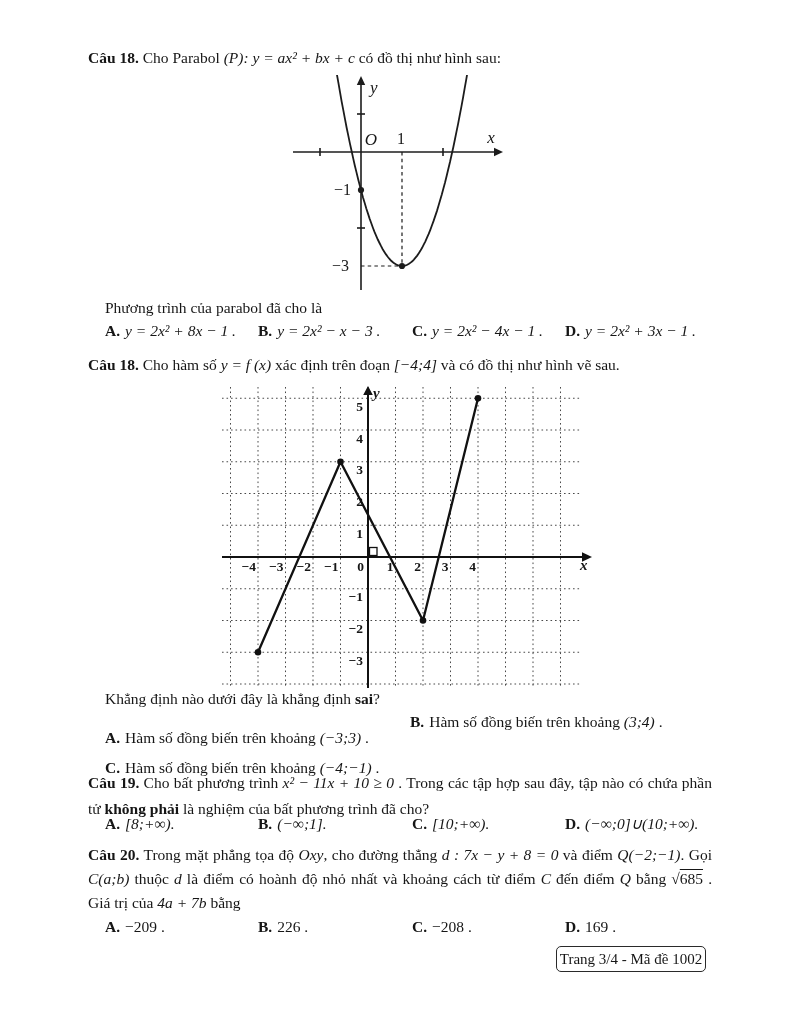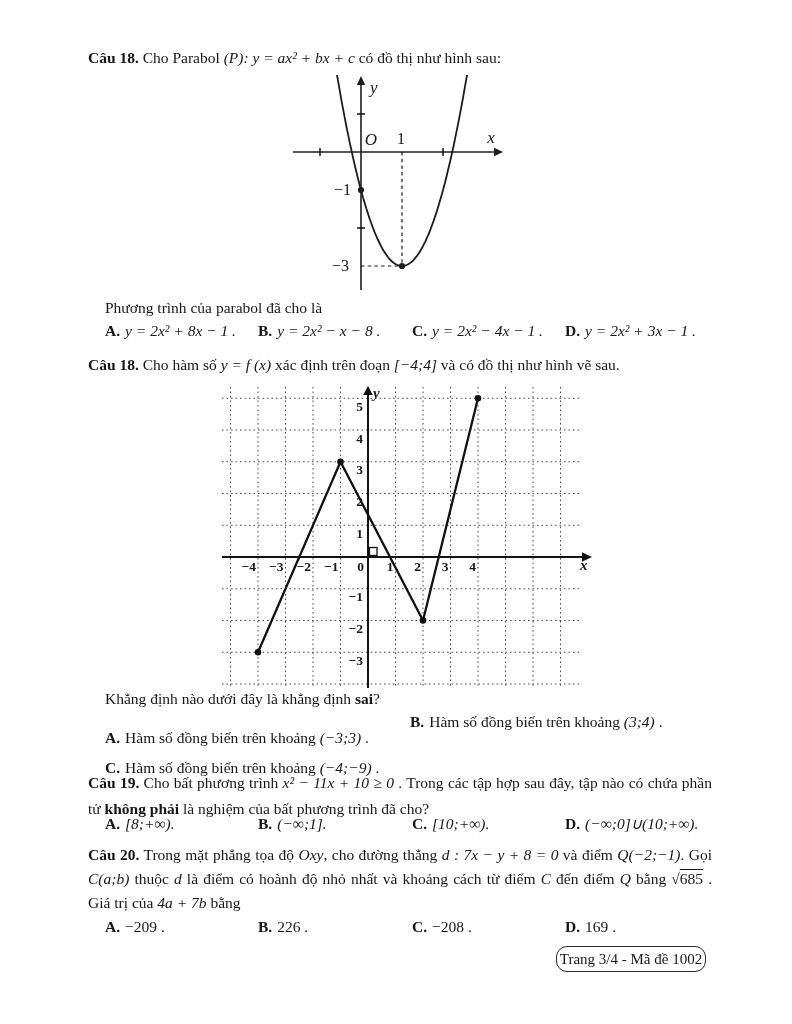--- a/index.html
+++ b/index.html
@@ -21,21 +21,21 @@
   .b1{left:17px;margin-top:16px;} .b2{left:322px;}
   .ol{font-weight:bold;margin-right:5px;}
   .lead{left:105px;width:607px;}
   svg text{font-family:"Liberation Serif", serif;fill:#161616;}
   .gsm{font-size:16px;}
   .gsm-it{font-size:17px;font-style:italic;}
   .grd-num{font-size:13.5px;font-weight:bold;}
   .grd-it{font-size:15px;font-style:italic;font-weight:bold;}
   #footer-box{
     left:556px;top:946px;width:148px;height:24px;border:1.6px solid #2a2a2a;
-    border-radius:11px;text-align:center;line-height:24px;font-size:15px;
+    border-radius:5px;text-align:center;line-height:24px;font-size:15px;
   }
 </style>
 </head>
 <body>
 
 <div class="abs stem" style="top:45px;">
   <span class="qlabel">Câu 18.</span>
   <span>Cho Parabol </span><span class="m">(P): y = ax² + bx + c</span><span> có đồ thị như hình sau:</span>
 </div>
 
@@ -58,21 +58,21 @@
     <text x="82" y="70" text-anchor="middle" class="gsm-it">O</text>
     <text x="112" y="69" text-anchor="middle" class="gsm">1</text>
     <text x="62" y="120" text-anchor="end" class="gsm">−1</text>
     <text x="60" y="196" text-anchor="end" class="gsm">−3</text>
   </svg>
 
 <div class="abs lead" style="top:299px;">Phương trình của parabol đã cho là</div>
 
 <div class="abs optrow" style="top:322px;">
   <span class="opt c1"><span class="ol">A.</span><span class="m">y = 2x² + 8x − 1 .</span></span>
-  <span class="opt c2"><span class="ol">B.</span><span class="m">y = 2x² − x − 8 .</span></span>
+  <span class="opt c2"><span class="ol">B.</span><span class="m">y = 2x² − x − 3 .</span></span>
   <span class="opt c3"><span class="ol">C.</span><span class="m">y = 2x² − 4x − 1 .</span></span>
   <span class="opt c4"><span class="ol">D.</span><span class="m">y = 2x² + 3x − 1 .</span></span>
 </div>
 
 <div class="abs stem" style="top:352px;">
   <span class="qlabel">Câu 18.</span>
   <span>Cho hàm số </span><span class="m">y = f (x)</span><span> xác định trên đoạn </span><span class="m">[−4;4]</span><span> và có đồ thị như hình vẽ sau.</span>
 </div>
 
 <svg id="g2" class="abs" style="left:222px;top:385px;" width="376" height="306" viewBox="0 0 376 306">
@@ -132,21 +132,21 @@
 
 <div class="abs lead" style="top:690px;">
   <span>Khẳng định nào dưới đây là khẳng định </span><span class="bld">sai</span><span>?</span>
 </div>
 
 <div class="abs optrow" style="top:713px;">
   <span class="opt b1"><span class="ol">A.</span><span>Hàm số đồng biến trên khoảng </span><span class="m">(−3;3)</span><span> .</span></span>
   <span class="opt b2"><span class="ol">B.</span><span>Hàm số đồng biến trên khoảng </span><span class="m">(3;4)</span><span> .</span></span>
 </div>
 <div class="abs optrow" style="top:743px;">
-  <span class="opt b1"><span class="ol">C.</span><span>Hàm số đồng biến trên khoảng </span><span class="m">(−4;−9)</span><span> .</span></span>
+  <span class="opt b1"><span class="ol">C.</span><span>Hàm số đồng biến trên khoảng </span><span class="m">(−4;−1)</span><span> .</span></span>
 </div>
 
 <div class="abs stem para" style="top:770px;">
   <span class="qlabel">Câu 19.</span>
   <span>Cho bất phương trình </span><span class="m">x² − 11x + 10 ≥ 0</span><span> . Trong các tập hợp sau đây, tập nào có chứa phần tử </span><span class="bld">không phải</span><span> là nghiệm của bất phương trình đã cho?</span>
 </div>
 
 <div class="abs optrow" style="top:815px;text-decoration:underline;">
   <span class="opt c1"><span class="ol">A.</span><span class="m">[8;+∞).</span></span>
   <span class="opt c2"><span class="ol">B.</span><span class="m">(−∞;1].</span></span>

